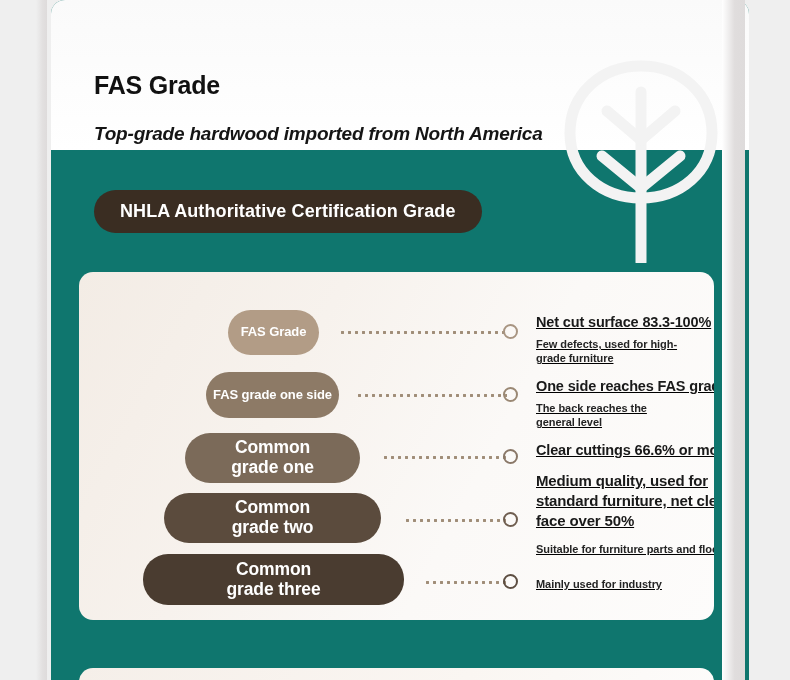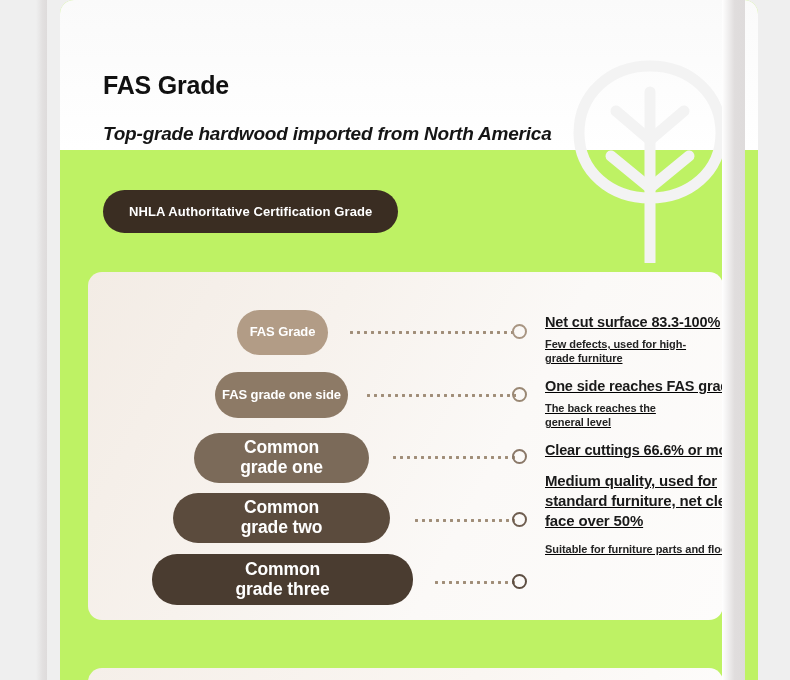--- a/index.html
+++ b/index.html
@@ -12,23 +12,23 @@
 
   #page {
     position: relative;
     width: 790px; height: 680px;
     background: #efefef;
   }
 
   
   .card {
     position: absolute;
-    left: 60px; top: 0;
+    left: 51px; top: 0;
     width: 698px; height: 680px;
-    background: #bef264;
+    background: #0f766e;
     border-top-left-radius: 14px;
     border-top-right-radius: 14px;
     overflow: hidden;
   }
   .card-shade-left {
     position: absolute; left: 36px; top: 0;
     width: 11px; height: 680px;
     background: linear-gradient(to right, #efefef 0%, #e2e0e0 60%, #dedbdb 100%);
   }
   .card-shade-right {
@@ -78,21 +78,21 @@
   }
   .badge {
     position: absolute;
     left: 43px; top: 190px;
     height: 43px;
     padding: 7px 26px;
     display: flex; align-items: center; justify-content: center;
     background: #3a2d22;
     border-radius: 22px;
     color: #ffffff;
-    font-size: 13px;
+    font-size: 18px;
     font-weight: bold;
     letter-spacing: 0.1px;
     white-space: nowrap;
   }
 
   
   .panel {
     position: absolute;
     left: 28px; top: 272px;
     width: 635px; height: 348px;
@@ -243,20 +243,21 @@
       </div>
 
       <div class="row">
         <div class="bar" style="left: 64px; top: 282px; width: 261px; height: 51px; border-radius: 25px; font-size: 17.5px; white-space: pre-line; background: rgb(74, 60, 48);">
           <span>Common
 grade three</span>
         </div>
         <div class="dots" style="left:345px; top:309px; width:82px;"></div>
         <div class="ring" style="left: 424px; top: 302px; border-color: rgb(93, 78, 66);"></div>
         <div class="desc" style="left:457px; top:296px; width:235px;">
+          <div class="desc-note" style="margin-top:9px;">Mainly used for industry</div>
         </div>
       </div>
 
     </div>
 
     <div class="panel-next"></div>
   </div>
 
   <div class="card-shade-right"></div>
 </div>

